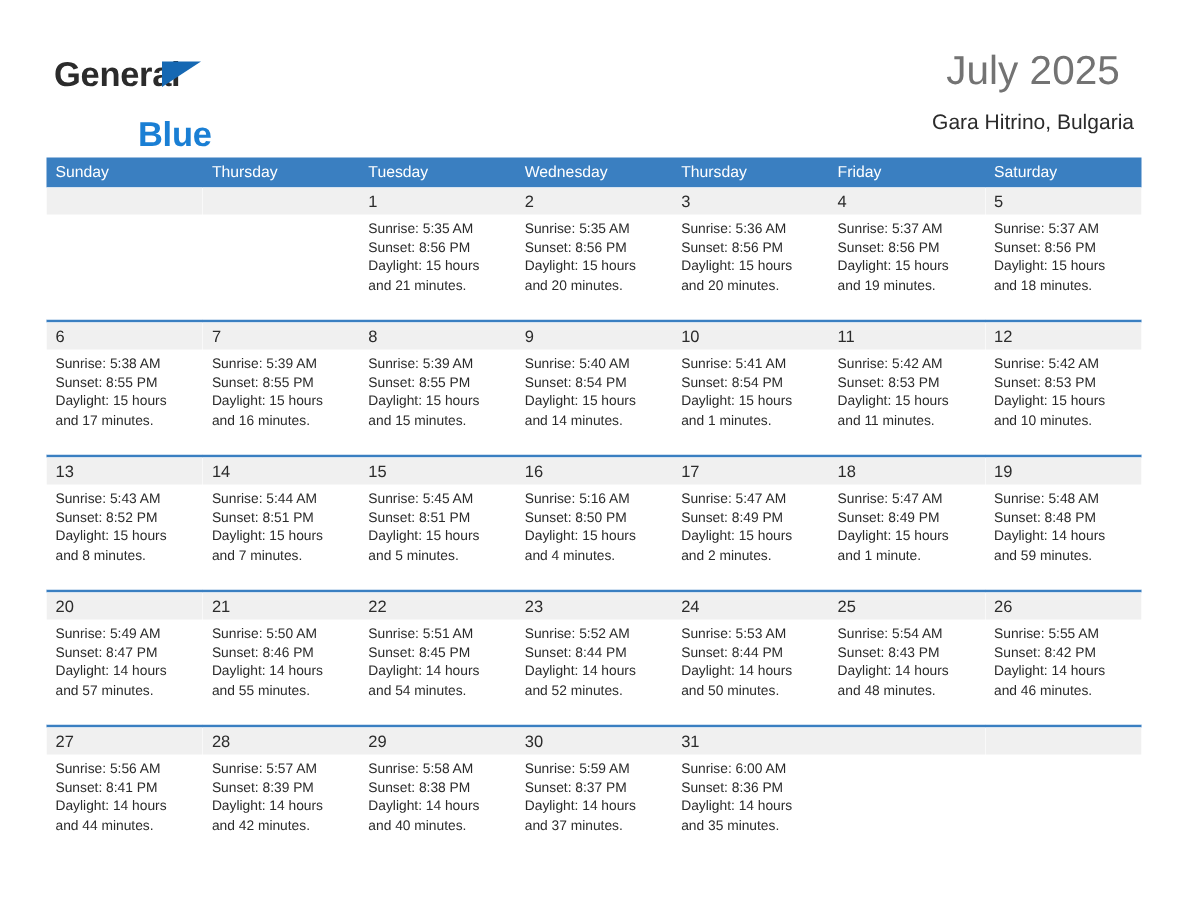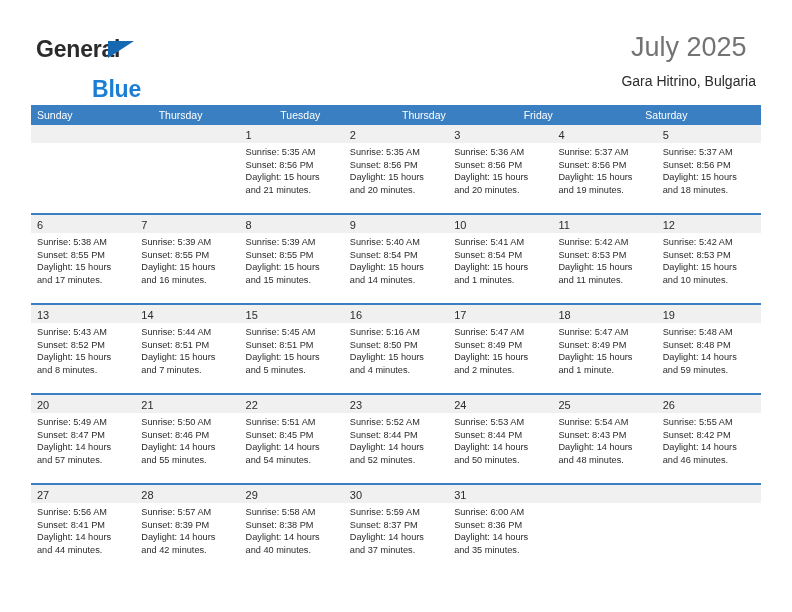--- a/index.html
+++ b/index.html
@@ -178,20 +178,21 @@
       <div class="cal-subtitle">Gara Hitrino, Bulgaria</div>
     </div>
 
   </div>
 
   <div class="calendar">
     <div class="dow-row" id="dow-row">
         <div class="dow-cell">Sunday</div>
         <div class="dow-cell">Thursday</div>
         <div class="dow-cell">Tuesday</div>
+        <div class="dow-cell">Wednesday</div>
         <div class="dow-cell">Thursday</div>
         <div class="dow-cell">Friday</div>
         <div class="dow-cell">Saturday</div>
       </div>
     <div id="weeks-container">
         <div class="week-row">
           <div class="day-cell empty">
             <div class="day-num-band"><span class="day-num"></span></div>
             <div class="day-body"></div>
           </div>

